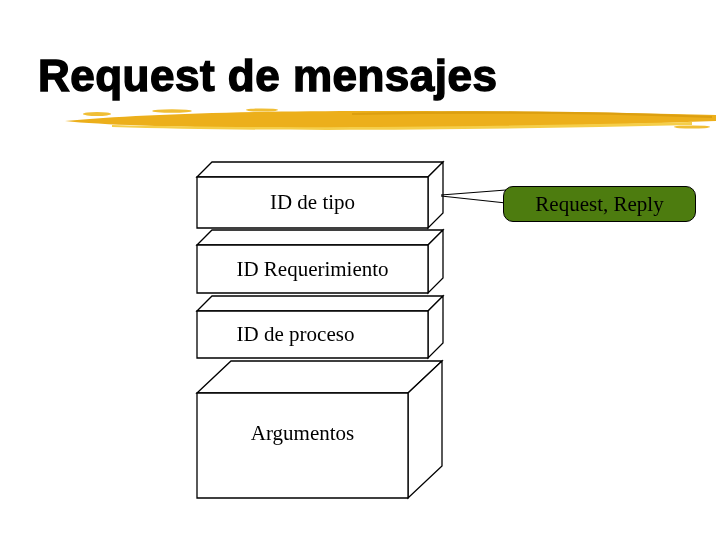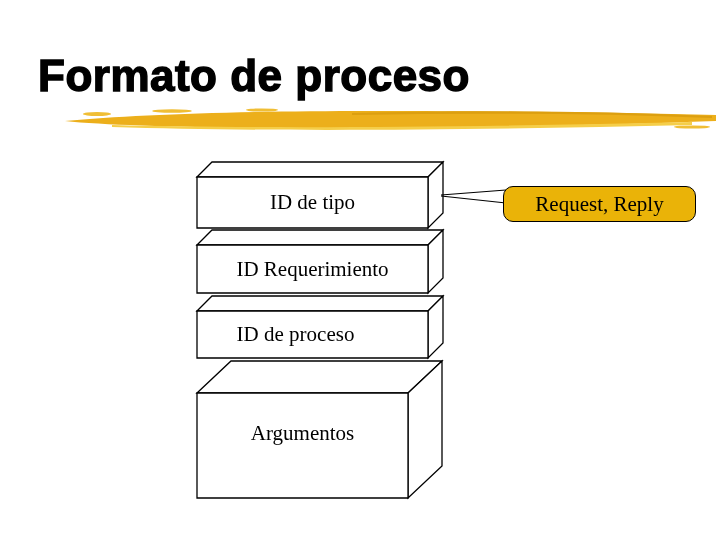--- a/index.html
+++ b/index.html
@@ -24,33 +24,33 @@
     font-family:"Liberation Serif","DejaVu Serif",serif;
     font-size:21px; color:#000; white-space:nowrap;
   }
   .lbl-1 { left:197px; top:177px; width:231px; height:51px; }
   .lbl-2 { left:197px; top:245px; width:231px; height:48px; }
   .lbl-3 { left:180px; top:311px; width:231px; height:47px; }
   .lbl-4 { left:197px; top:381px; width:211px; height:105px; }
   .callout {
     position:absolute; left:503px; top:186px; width:193px; height:36px;
     box-sizing:border-box; border:1.5px solid #000; border-radius:10px;
-    background:#eab308; display:flex; align-items:center; justify-content:center;
+    background:#4d7c0f; display:flex; align-items:center; justify-content:center;
     font-family:"Liberation Serif","DejaVu Serif",serif;
     font-size:21px; color:#000; white-space:nowrap;
   }
   .footer-left  { position:absolute; left:40px;  top:507px; font-size:14px; color:#8a8a8a; white-space:nowrap; }
   .footer-center{ position:absolute; left:298px; top:507px; font-size:14px; color:#8a8a8a; white-space:nowrap; }
 </style>
 </head>
 <body>
 
 <div class="slide">
 
-  <div class="slide-title">Formato de proceso</div>
+  <div class="slide-title">Request de mensajes</div>
 
   <svg class="swoosh" viewBox="0 0 670 34" aria-hidden="true">
     <path d="M13,19 C80,13 180,9 320,9 C460,9 580,11 664,13 L664,19 C560,23 420,26 280,26 C160,26 60,24 13,19 Z" fill="#ECAF1B"></path>
     <path d="M60,23 C220,27 420,25 640,20 L640,23 C430,28 220,30 60,25 Z" fill="#F5CE49"></path>
     <path d="M300,11 C420,8 540,9 660,14 L660,16 C540,11 420,11 300,13 Z" fill="#DC9F10"></path>
     <ellipse cx="45" cy="12" rx="14" ry="2" fill="#F0BE35"></ellipse>
     <ellipse cx="120" cy="9" rx="20" ry="1.8" fill="#F0BE35"></ellipse>
     <ellipse cx="210" cy="8" rx="16" ry="1.6" fill="#F0BE35"></ellipse>
     <ellipse cx="640" cy="25" rx="18" ry="1.6" fill="#F0BE35"></ellipse>
   </svg>

